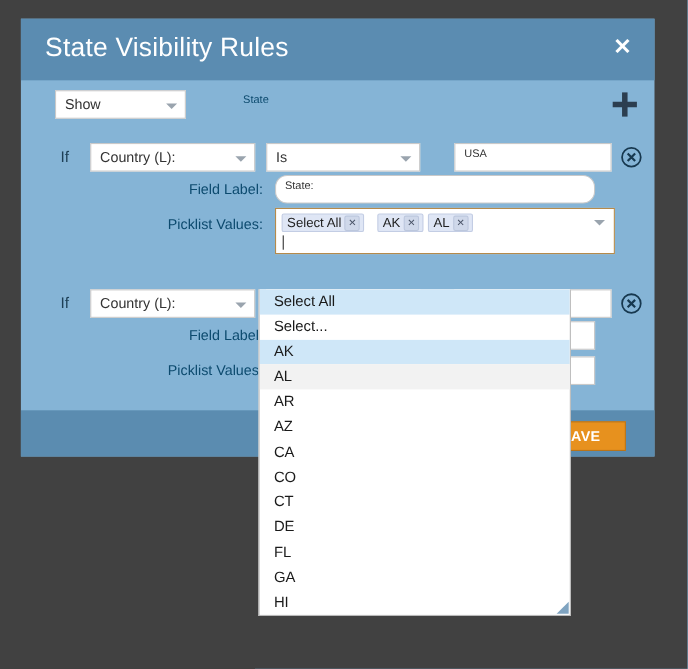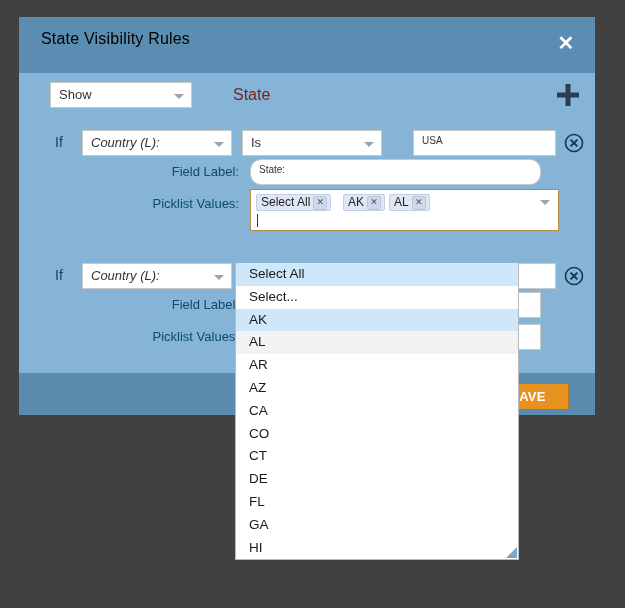--- a/index.html
+++ b/index.html
@@ -31,22 +31,22 @@
     left: 0;
     top: 0;
     width: 576px;
     height: 56px;
     background: #5b8cb1;
   }
   #dialog-title {
     position: absolute;
     left: 22px;
     top: 13px;
-    font-size: 16px;
-    color: #000000;
+    font-size: 24px;
+    color: #ffffff;
     letter-spacing: .2px;
     white-space: nowrap;
   }
   #close-button {
     position: absolute;
     right: 17px;
     top: 14px;
     width: 24px;
     height: 24px;
     color: #ffffff;
@@ -116,28 +116,28 @@
     left: 8px;
     top: 4px;
     white-space: nowrap;
     overflow: hidden;
   }
 
   #action-select {
     position: absolute;
     left: 31px;
     top: 9px;
-    width: 142px;
+    width: 119px;
   }
   #field-name-label {
     position: absolute;
-    left: 214px;
+    left: 202px;
     top: 13px;
-    font-size: 16px;
-    color: #7f1d1d;
+    font-size: 10px;
+    color: #0c4a6e;
     white-space: nowrap;
   }
   #add-rule-button {
     position: absolute;
     left: 532px;
     top: 5px;
     width: 34px;
     height: 34px;
     cursor: pointer;
   }
@@ -146,21 +146,21 @@
     position: absolute;
     left: 0;
     width: 576px;
   }
   .if-label {
     position: absolute;
     left: 36px;
     font-size: 14px;
     color: #1d3f56;
   }
-  .cond-field   { position: absolute; left: 63px;  width: 150px; font-style: italic; }
+  .cond-field   { position: absolute; left: 63px;  width: 150px; }
   .cond-op      { position: absolute; left: 223px; width: 140px; }
   .cond-value   { position: absolute; left: 394px; width: 143px; }
   .remove-rule {
     position: absolute;
     left: 545px;
     width: 20px;
     height: 20px;
     cursor: pointer;
   }
   .sub-label {

